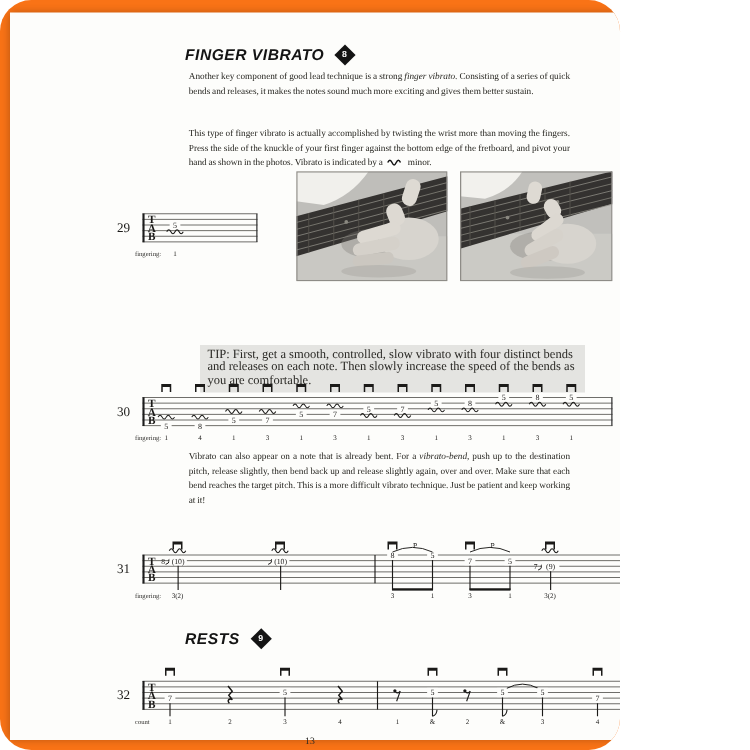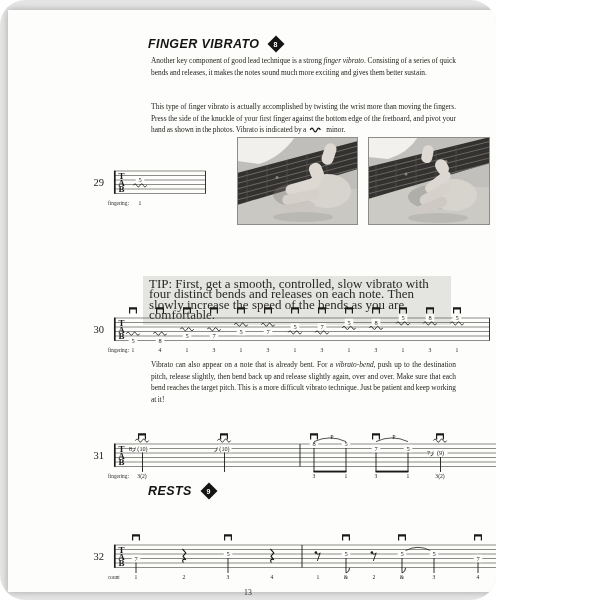--- a/index.html
+++ b/index.html
@@ -1,28 +1,28 @@
 <!DOCTYPE html>
 <html><head>
 <meta charset="utf-8">
 <style>
   html,body{margin:0;padding:0;}
-  .screen{position:relative;width:496px;height:600px;background:#e5e5e5;overflow:hidden;
+  .screen{position:relative;width:496px;height:600px;background:#f97316;overflow:hidden;
           font-family:"Liberation Serif",serif;border-radius:25px;}
   .page{position:absolute;left:8px;top:10px;width:584px;height:582px;background:#fdfdfb;
         box-shadow:0 0 7px rgba(0,0,0,.28);}
   .sec-head{position:absolute;display:flex;align-items:center;gap:7px;
         font:italic 800 12.5px "Liberation Sans",sans-serif;letter-spacing:.4px;color:#141414;}
   .diamond{width:12px;height:12px;background:#141414;transform:rotate(45deg);
         display:flex;align-items:center;justify-content:center;flex:0 0 auto;margin-left:4px;}
   .diamond span{transform:rotate(-45deg);color:#fff;font:700 7px "Liberation Sans",sans-serif;font-style:normal;}
   .para{position:absolute;left:151px;width:305px;font-size:7.4px;line-height:11.6px;
         text-align:justify;color:#25241f;word-spacing:-.4px;}
-  .tip{position:absolute;left:143px;width:296px;background:#e4e4e1;padding:3px 6px 4px 6px;
-        font-size:13px;line-height:10.4px;color:#2a2925;}
+  .tip{position:absolute;left:160px;width:296px;background:#e4e4e1;padding:3px 6px 4px 6px;
+        font-size:10px;line-height:10.4px;color:#2a2925;}
   .photo{position:absolute;}
   .photo svg{display:block;}
   .tabsvg{position:absolute;left:0;}
   .pagenum{position:absolute;left:0;top:588px;width:100%;text-align:center;
         font-size:7.8px;color:#2a2925;}
   .vib-sym{vertical-align:-1px;margin:0 1px;}
 </style>
 </head>
 <body>
 
@@ -273,21 +273,21 @@
       <path d="M430.5,26 Q433.2,25.6 433.7,22.4" fill="none" stroke="#1b1a18" stroke-width="0.8"></path>
       <path d="M432.4,22.9 L433.7,21.8 L434.8,23.3" fill="none" stroke="#1b1a18" stroke-width="0.7"></path>
       <rect x="433.5" y="19.3" width="14" height="7.4" fill="#fdfdfb"></rect>
       <text x="440.5" y="25.4" font-size="6.2" text-anchor="middle" fill="#1b1a18" font-family="&quot;Liberation Serif&quot;,serif" font-weight="normal">(9)</text>
       <line x1="440.5" y1="27" x2="440.5" y2="42" stroke="#1b1a18" stroke-width="0.9"></line>
       <path d="M436,3.2 h8 v2.4 h-8 z M436,5.6 h1.2 v4 h-1.2 z M442.8,5.6 h1.2 v4 h-1.2 z" fill="#1b1a18"></path>
       <path d="M433.4,10.6 q1.65,-3.1 3.3,0 t3.3,0 t3.3,0 t3.3,0" fill="none" stroke="#1b1a18" stroke-width="0.85"></path>
       <text x="440" y="48" font-size="5.6" text-anchor="middle" fill="#1b1a18" font-family="&quot;Liberation Serif&quot;,serif" font-weight="normal">3(2)</text>
     </svg>
 
-  <div class="sec-head" style="left:148px;top:484px">
+  <div class="sec-head" style="left:148px;top:504px">
     <span>RESTS</span>
     <span class="diamond">
         <span>9</span>
       </span>
   </div>
 
 
   <svg class="tabsvg" style="top:531px" width="600" height="58" viewBox="0 0 600 58">
       <line x1="114" y1="14" x2="549" y2="14" stroke="#5a5955" stroke-width="0.7"></line>
       <line x1="114" y1="18.5" x2="549" y2="18.5" stroke="#5a5955" stroke-width="0.7"></line>

